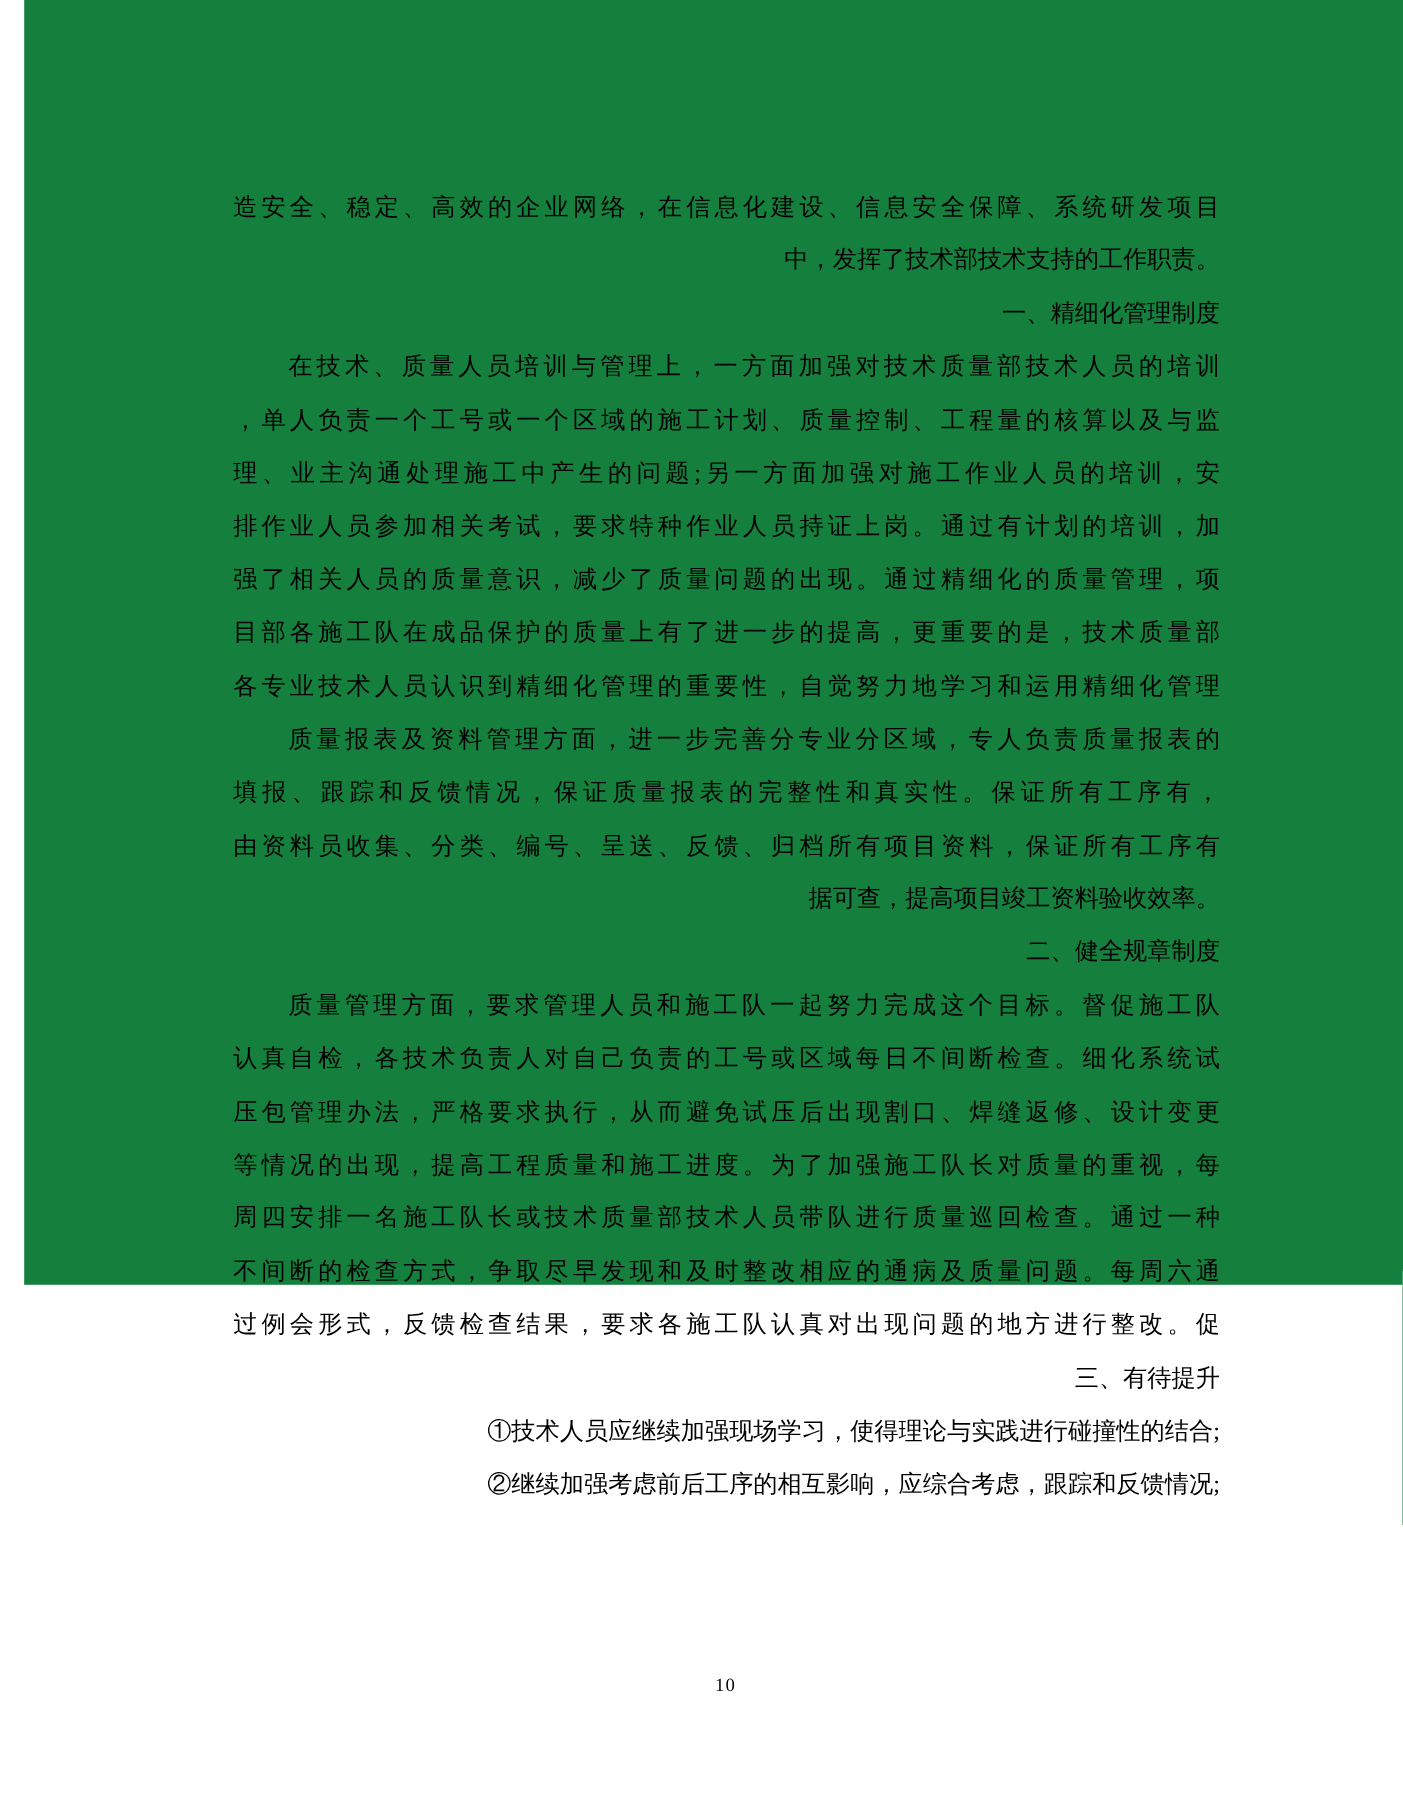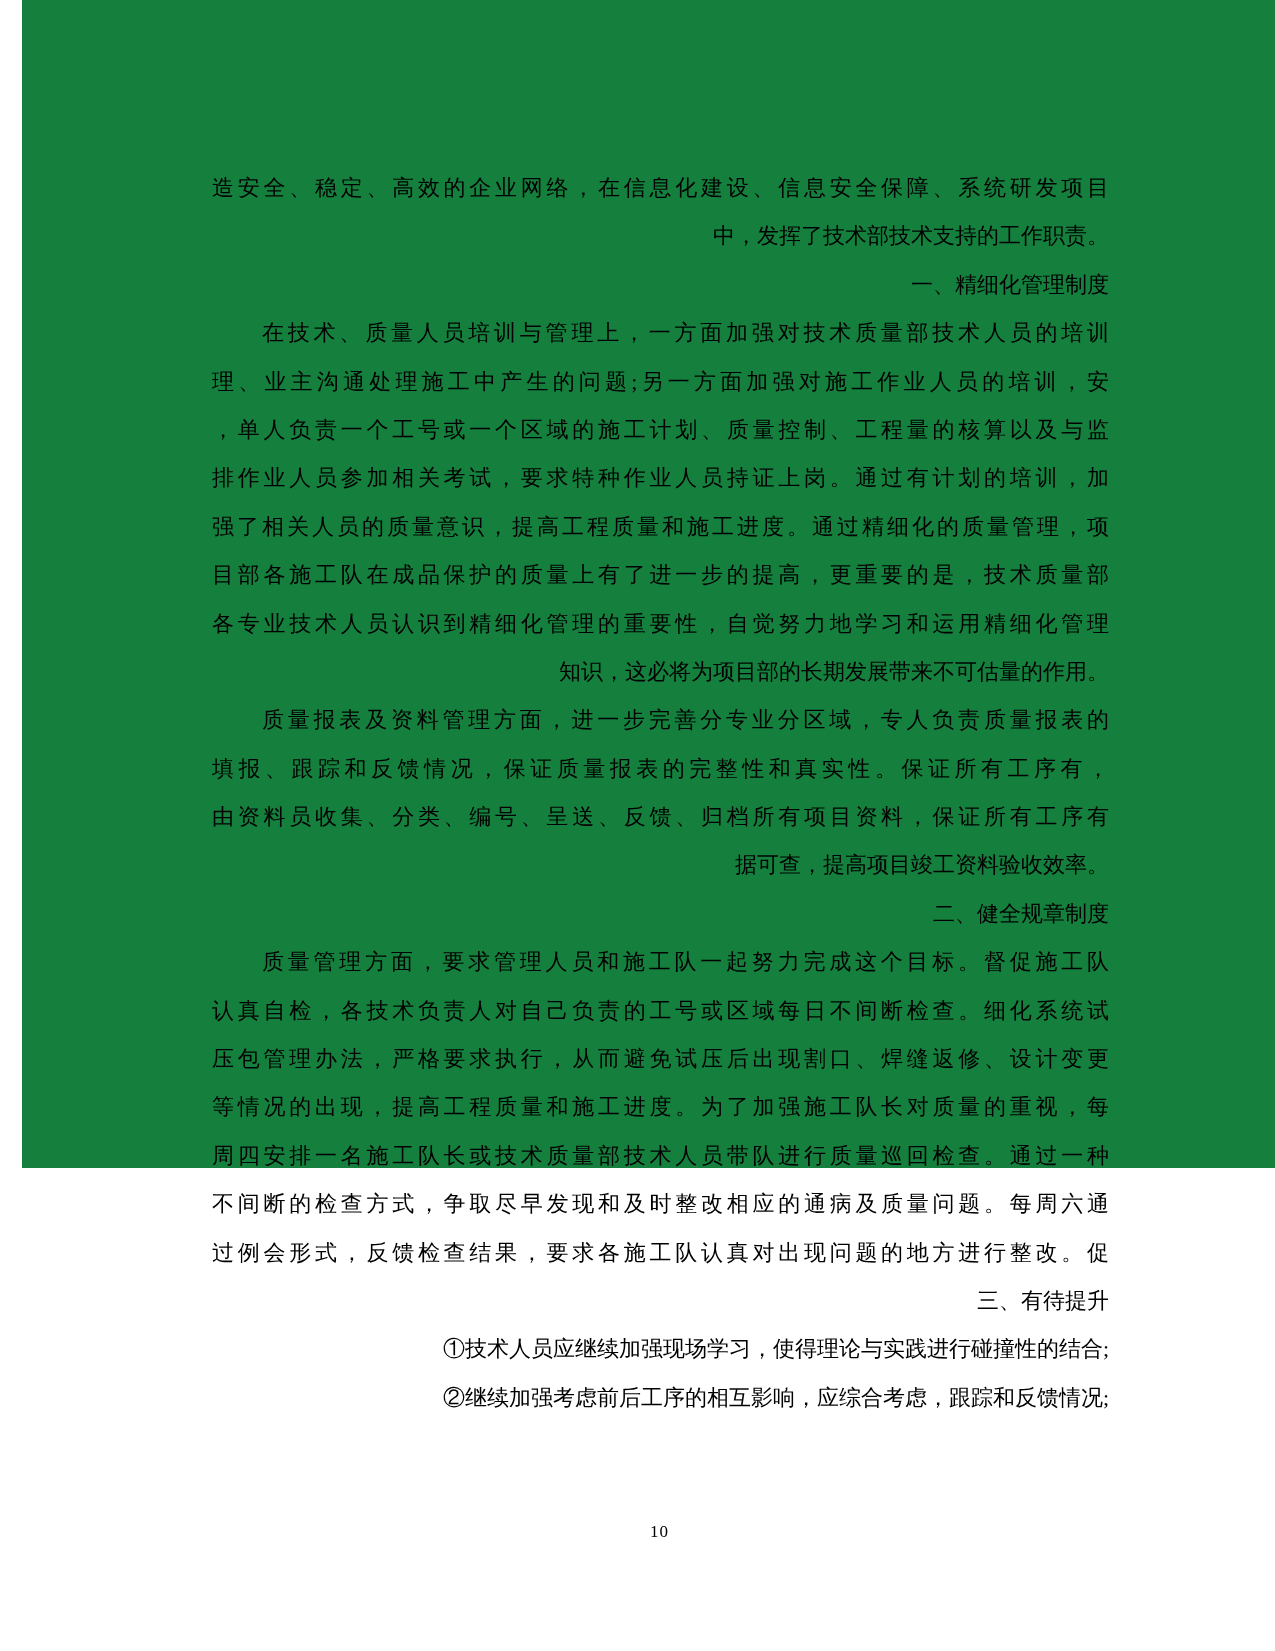--- a/index.html
+++ b/index.html
@@ -64,27 +64,26 @@
 </style>
 </head>
 <body>
 
 <div class="page">
   <div class="text-block" id="text-block">
       <div class="line fill">造安全、稳定、高效的企业网络，在信息化建设、信息安全保障、系统研发项目</div>
       <div class="line">中，发挥了技术部技术支持的工作职责。</div>
       <div class="line indent">一、精细化管理制度</div>
       <div class="line indent fill">在技术、质量人员培训与管理上，一方面加强对技术质量部技术人员的培训</div>
+      <div class="line fill">，单人负责一个工号或一个区域的施工计划、质量控制、工程量的核算以及与监</div>
       <div class="line fill">理、业主沟通处理施工中产生的问题;另一方面加强对施工作业人员的培训，安</div>
-      <div class="line fill">，单人负责一个工号或一个区域的施工计划、质量控制、工程量的核算以及与监</div>
       <div class="line fill">排作业人员参加相关考试，要求特种作业人员持证上岗。通过有计划的培训，加</div>
-      <div class="line fill">强了相关人员的质量意识，提高工程质量和施工进度。通过精细化的质量管理，项</div>
+      <div class="line fill">强了相关人员的质量意识，减少了质量问题的出现。通过精细化的质量管理，项</div>
       <div class="line fill">目部各施工队在成品保护的质量上有了进一步的提高，更重要的是，技术质量部</div>
       <div class="line fill">各专业技术人员认识到精细化管理的重要性，自觉努力地学习和运用精细化管理</div>
-      <div class="line">知识，这必将为项目部的长期发展带来不可估量的作用。</div>
       <div class="line indent fill">质量报表及资料管理方面，进一步完善分专业分区域，专人负责质量报表的</div>
       <div class="line fill">填报、跟踪和反馈情况，保证质量报表的完整性和真实性。保证所有工序有，</div>
       <div class="line fill">由资料员收集、分类、编号、呈送、反馈、归档所有项目资料，保证所有工序有</div>
       <div class="line">据可查，提高项目竣工资料验收效率。</div>
       <div class="line indent">二、健全规章制度</div>
       <div class="line indent fill">质量管理方面，要求管理人员和施工队一起努力完成这个目标。督促施工队</div>
       <div class="line fill">认真自检，各技术负责人对自己负责的工号或区域每日不间断检查。细化系统试</div>
       <div class="line fill">压包管理办法，严格要求执行，从而避免试压后出现割口、焊缝返修、设计变更</div>
       <div class="line fill">等情况的出现，提高工程质量和施工进度。为了加强施工队长对质量的重视，每</div>
       <div class="line fill">周四安排一名施工队长或技术质量部技术人员带队进行质量巡回检查。通过一种</div>

